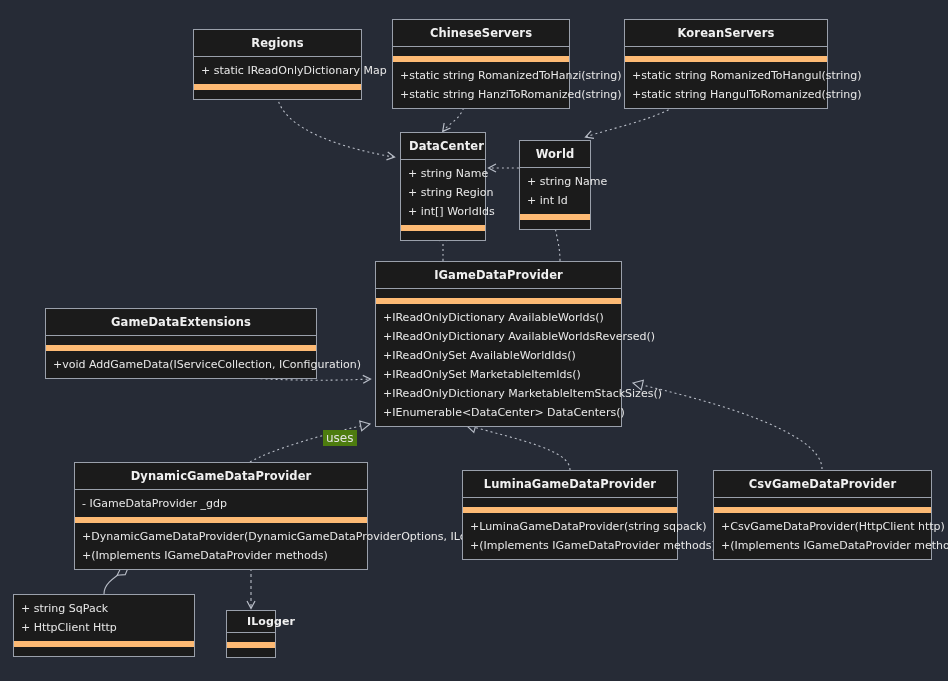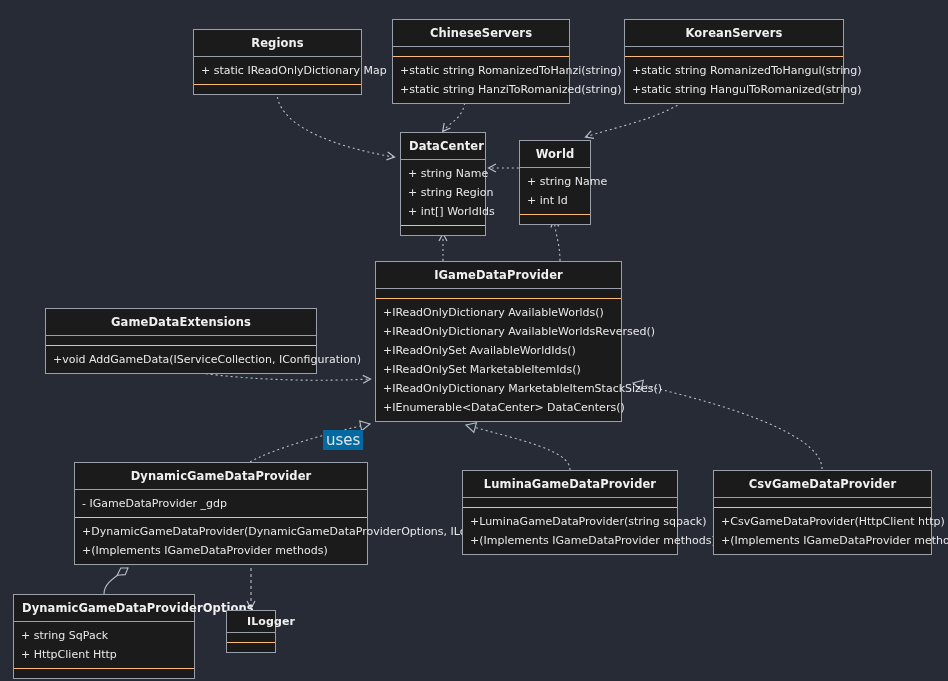--- a/index.html
+++ b/index.html
@@ -35,42 +35,42 @@
     text-align: center;
     color: #f0f0f0;
     font-weight: bold;
     font-size: 11.5px;
     padding: 6px 8px 6px 8px;
     border-bottom: 1px solid #9aa0ab;
     letter-spacing: 0.1px;
     white-space: nowrap;
   }
   .node .compartment {
-    border-bottom: 1px solid #fdba74;
+    border-bottom: 6px solid #fdba74;
     padding: 4px 0px 4px 0px;
   }
   .node .compartment:last-child {
     border-bottom: none;
   }
   .node .compartment.empty {
     height: 9px;
     padding: 0;
   }
   .node .row {
     color: #e8e8e8;
     font-size: 11px;
     line-height: 15px;
     padding: 2px 7px;
     white-space: nowrap;
   }
   .edge-label {
     position: absolute;
     color: #e4e4e4;
-    background: #0369a1;
-    font-size: 15px;
+    background: #4d7c0f;
+    font-size: 12px;
     padding: 1px 3px;
     z-index: 3;
     white-space: nowrap;
   }
 </style>
 </head>
 <body>
 
 <div id="canvas">
 
@@ -125,21 +125,21 @@
 
   <div class="node" style="left:392px; top:19px; width:178px;">
     <div class="title">ChineseServers</div>
     <div class="compartment empty"></div>
     <div class="compartment">
       <div class="row">+static string RomanizedToHanzi(string)</div>
       <div class="row">+static string HanziToRomanized(string)</div>
     </div>
   </div>
 
-  <div class="node" style="left:624px; top:19px; width:220px;">
+  <div class="node" style="left:624px; top:19px; width:204px;">
     <div class="title">KoreanServers</div>
     <div class="compartment empty"></div>
     <div class="compartment">
       <div class="row">+static string RomanizedToHangul(string)</div>
       <div class="row">+static string HangulToRomanized(string)</div>
     </div>
   </div>
 
   <div class="node" style="left:400px; top:132px; width:86px;">
     <div class="title">DataCenter</div>
@@ -204,21 +204,20 @@
   <div class="node" style="left:713px; top:470px; width:219px;">
     <div class="title">CsvGameDataProvider</div>
     <div class="compartment empty"></div>
     <div class="compartment">
       <div class="row">+CsvGameDataProvider(HttpClient http)</div>
       <div class="row">+(Implements IGameDataProvider methods)</div>
     </div>
   </div>
 
   <div class="node" style="left:13px; top:594px; width:182px;">
-    <div class="title">DynamicGameDataProviderOptions</div>
     <div class="compartment">
       <div class="row">+ string SqPack</div>
       <div class="row">+ HttpClient Http</div>
     </div>
     <div class="compartment empty"></div>
   </div>
 
   <div class="node" style="left:226px; top:610px; width:50px;">
     <div class="title" style="font-size:11px; padding:4px 20px;">ILogger</div>
     <div class="compartment empty"></div>

